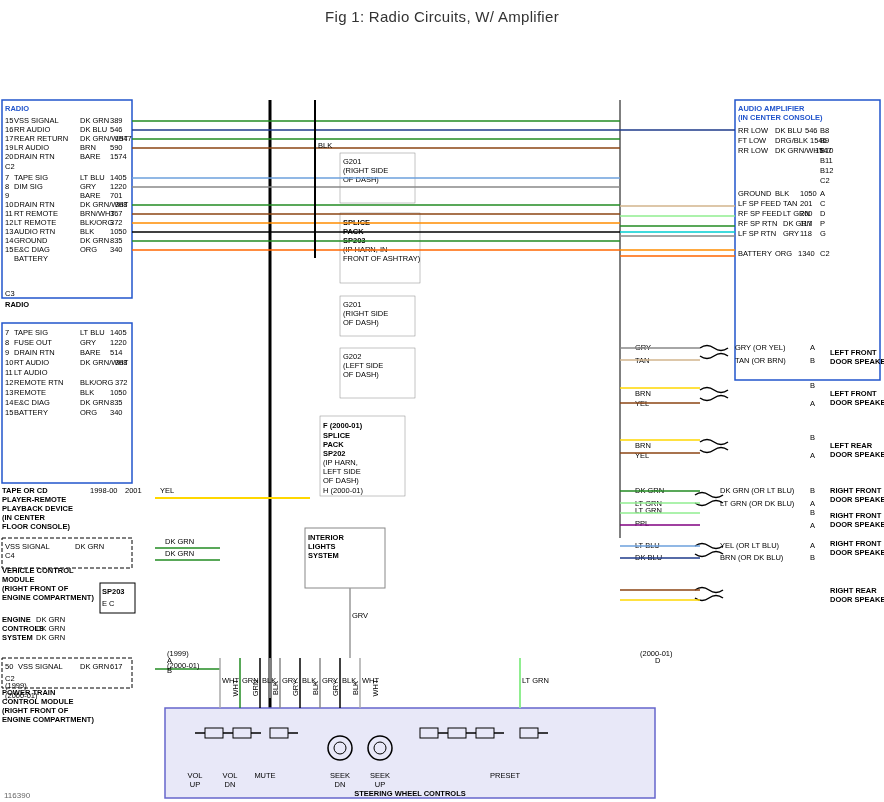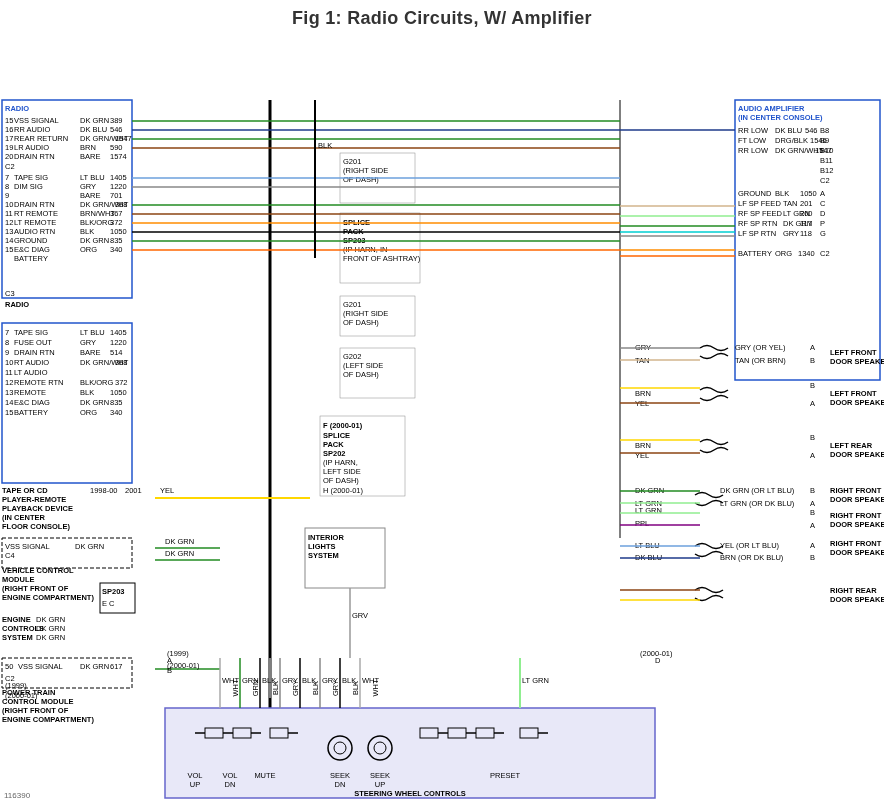--- a/index.html
+++ b/index.html
@@ -13,22 +13,22 @@
       position: relative;
     }
     #diagram-container {
       width: 884px;
       height: 802px;
       position: relative;
       background: #fff;
     }
     .page-title {
       text-align: center;
-      font-size: 18px;
-      font-weight: bold;
+      font-size: 15px;
+      font-weight: normal;
       color: #333;
       padding: 8px 0 4px 0;
       letter-spacing: 0.3px;
     }
     .diagram-area {
       position: absolute;
       top: 38px;
       left: 0;
       width: 884px;
       height: 764px;

